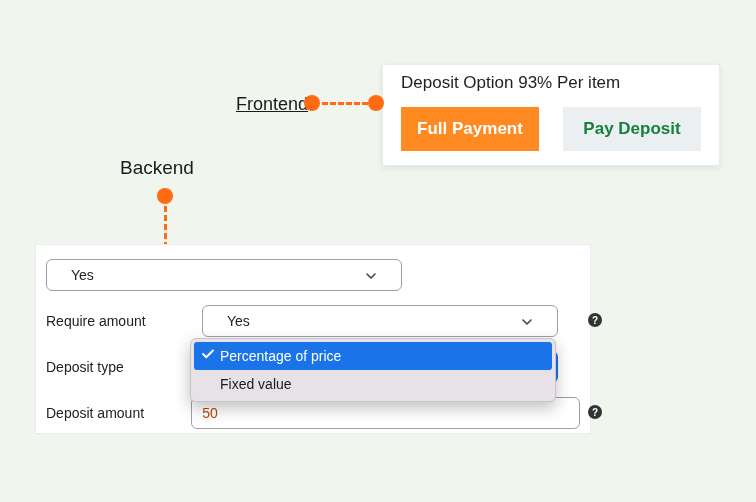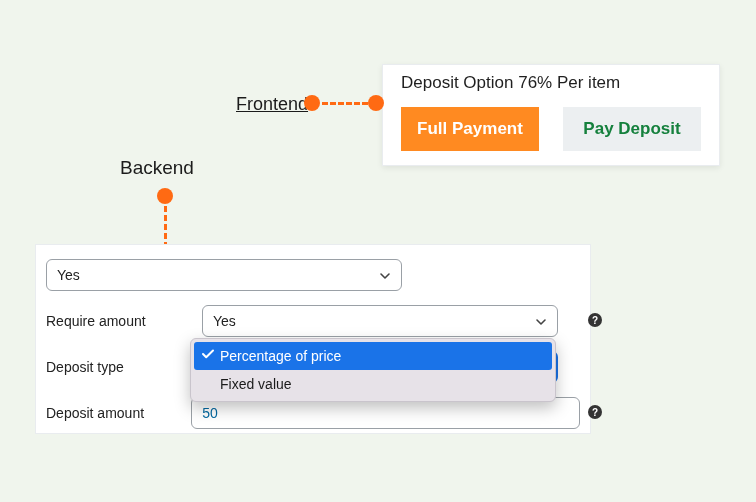--- a/index.html
+++ b/index.html
@@ -61,40 +61,40 @@
     position:relative;
   }
   .row-label{
     width:156px;font-size:14px;color:#222;
   }
   .control{
     width:356px;height:32px;
     border:1px solid #9aa0a6;border-radius:6px;
     background:#fff;box-sizing:border-box;
     display:flex;align-items:center;justify-content:space-between;
-    padding:0 10px;font-size:14px;color:#222;
+    padding:0 24px;font-size:14px;color:#222;
     cursor:pointer;
   }
   .control.active{border:2px solid #1a73e8;}
   .chev{
     width:12px;height:12px;display:inline-block;
   }
   .chev svg{width:12px;height:12px;}
   .help{
     position:absolute;right:-22px;top:8px;
     width:14px;height:14px;border-radius:50%;
     background:#333;color:#fff;font-size:10px;font-weight:700;
     display:flex;align-items:center;justify-content:center;
     cursor:pointer;
   }
   .input-box{
     width:416px;height:32px;
     border:1px solid #9aa0a6;border-radius:6px;
     background:#fff;box-sizing:border-box;
-    padding:0 10px;font-size:14px;color:#0369a1;
+    padding:0 10px;font-size:14px;color:#c2410c;
   }
 
   
   .dropdown{
     position:absolute;
     left:190px;top:338px;
     width:366px;
     background:#e7e2e8;border:1px solid #c9c4cc;border-radius:6px;
     box-shadow:0 6px 16px rgba(0,0,0,.25);
     z-index:50;overflow:hidden;
@@ -123,21 +123,21 @@
     position:absolute;height:0;border-top:3px dashed #ff6a13;
   }
   .dash-v{
     position:absolute;width:0;border-left:3px dashed #ff6a13;
   }
 </style>
 </head>
 <body>
 
 <div class="fe-card">
-  <div class="fe-title">Deposit Option 76% Per item</div>
+  <div class="fe-title">Deposit Option 93% Per item</div>
   <div class="fe-btns">
     <button class="fe-btn primary">Full Payment</button>
     <button class="fe-btn secondary">Pay Deposit</button>
   </div>
 </div>
 
 <div class="lbl-frontend">Frontend</div>
 <div class="lbl-backend">Backend</div>
 
 <div class="dot" style="left:304px;top:95px;"></div>

